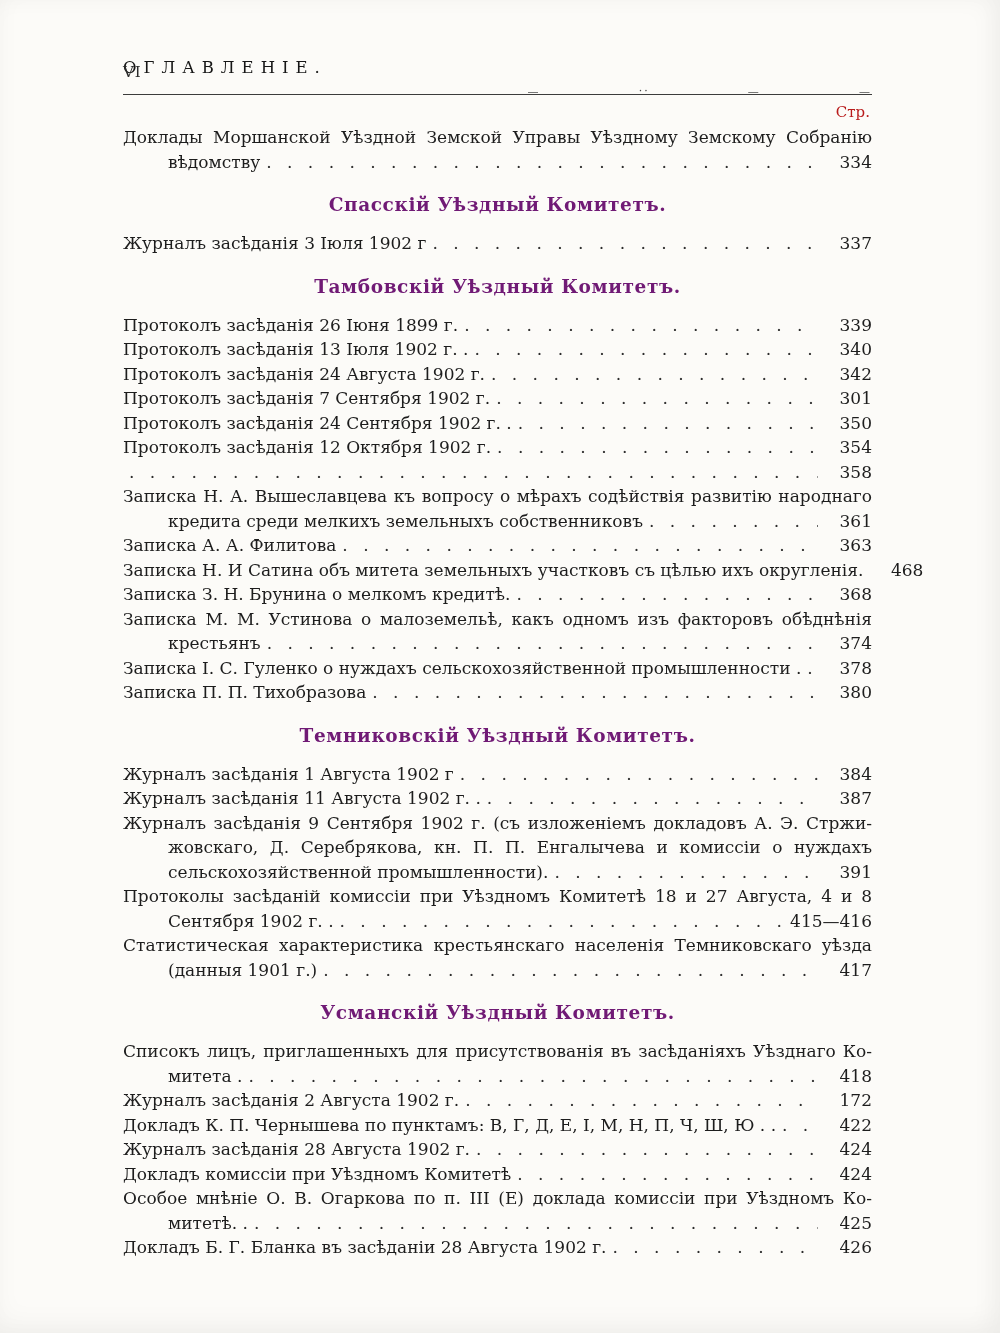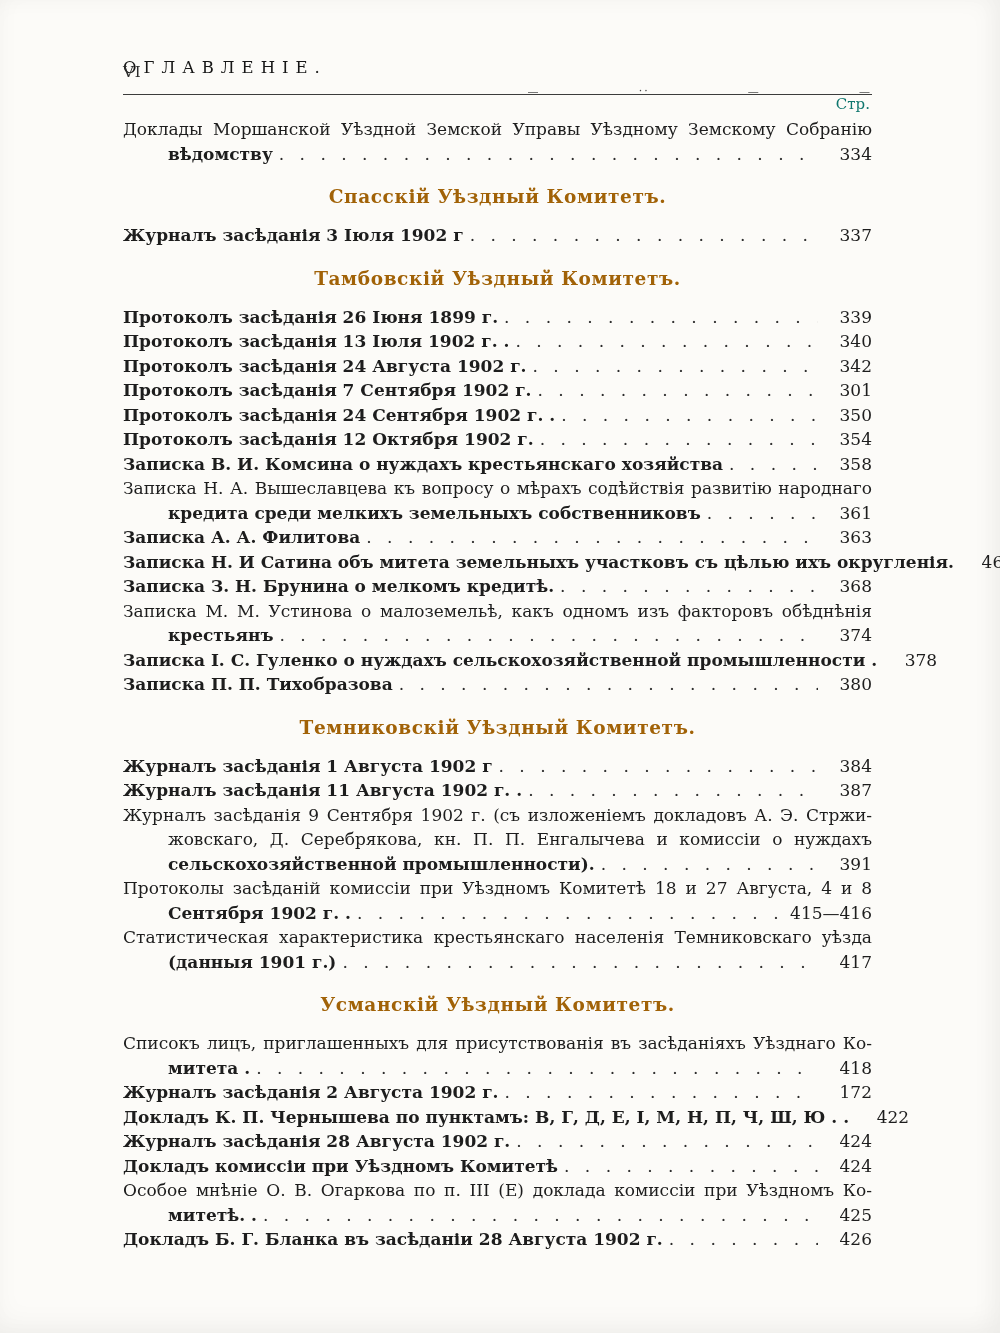--- a/index.html
+++ b/index.html
@@ -53,41 +53,42 @@
     pointer-events: none;
   }
   .head-rule {
     border: 0;
     border-top: 1.6px solid #3c3c3c;
     margin: 0;
   }
   .str-label {
     text-align: right;
     font-size: 15px;
+    margin-top: 8px;
     padding-right: 2px;
-    color: #0f766e;
+    color: #b91c1c;
   }
   .toc { margin-top: 4px; }
   .entry {
     font-size: 17px;
     line-height: 24.5px;
     color: #1d1d1d;
   }
   .line {
     text-align: justify;
     text-align-last: justify;
   }
   .line.cont { padding-left: 45px; }
   .line.last {
     display: flex;
     align-items: baseline;
     text-align: left;
     text-align-last: auto;
   }
-  .line.last .txt { flex: 0 0 auto; white-space: nowrap; font-weight: bold; }
+  .line.last .txt { flex: 0 0 auto; white-space: nowrap; }
   .leader {
     flex: 1 1 auto;
     min-width: 0;
     overflow: hidden;
     white-space: nowrap;
     letter-spacing: 5px;
     margin-left: 6px;
     margin-right: 8px;
     color: #2b2b2b;
   }
@@ -95,21 +96,21 @@
     flex: 0 0 auto;
     min-width: 46px;
     text-align: right;
     white-space: nowrap;
   }
   .section {
     text-align: center;
     font-weight: bold;
     font-size: 18.5px;
     letter-spacing: 0.6px;
-    color: #a16207;
+    color: #701a75;
     margin: 20px 0 16px 0;
   }
 </style>
 </head>
 <body>
 
 <div class="page">
   <div class="head-row">
     <span class="folio">VI</span>
     <span class="head-title">ОГЛАВЛЕНІЕ.</span>
@@ -179,21 +180,20 @@
       </div>
       <div class="entry">
         <div class="line last">
           <span class="txt">Протоколъ засѣданія 12 Октября 1902 г.</span>
           <span class="leader">. . . . . . . . . . . . . . . . . . . . . . . . . . . . . . . . . . . . . . . . . . . . . . . . . . . . . . . . . . . . . . . . . . . . . . . . . . . . . . . . . . . . . . . . . . . . . . . . . . . .</span>
           <span class="pg">354</span>
         </div>
       </div>
       <div class="entry">
         <div class="line last">
-          <span class="txt">Записка В. И. Комсина о нуждахъ крестьянскаго хозяйства</span>
           <span class="leader">. . . . . . . . . . . . . . . . . . . . . . . . . . . . . . . . . . . . . . . . . . . . . . . . . . . . . . . . . . . . . . . . . . . . . . . . . . . . . . . . . . . . . . . . . . . . . . . . . . . .</span>
           <span class="pg">358</span>
         </div>
       </div>
       <div class="entry">
         <div class="line">Записка Н. А. Вышеславцева къ вопросу о мѣрахъ содѣйствія развитію народнаго</div>
         <div class="line cont last">
           <span class="txt">кредита среди мелкихъ земельныхъ собственниковъ</span>
           <span class="leader">. . . . . . . . . . . . . . . . . . . . . . . . . . . . . . . . . . . . . . . . . . . . . . . . . . . . . . . . . . . . . . . . . . . . . . . . . . . . . . . . . . . . . . . . . . . . . . . . . . . .</span>
           <span class="pg">361</span>

